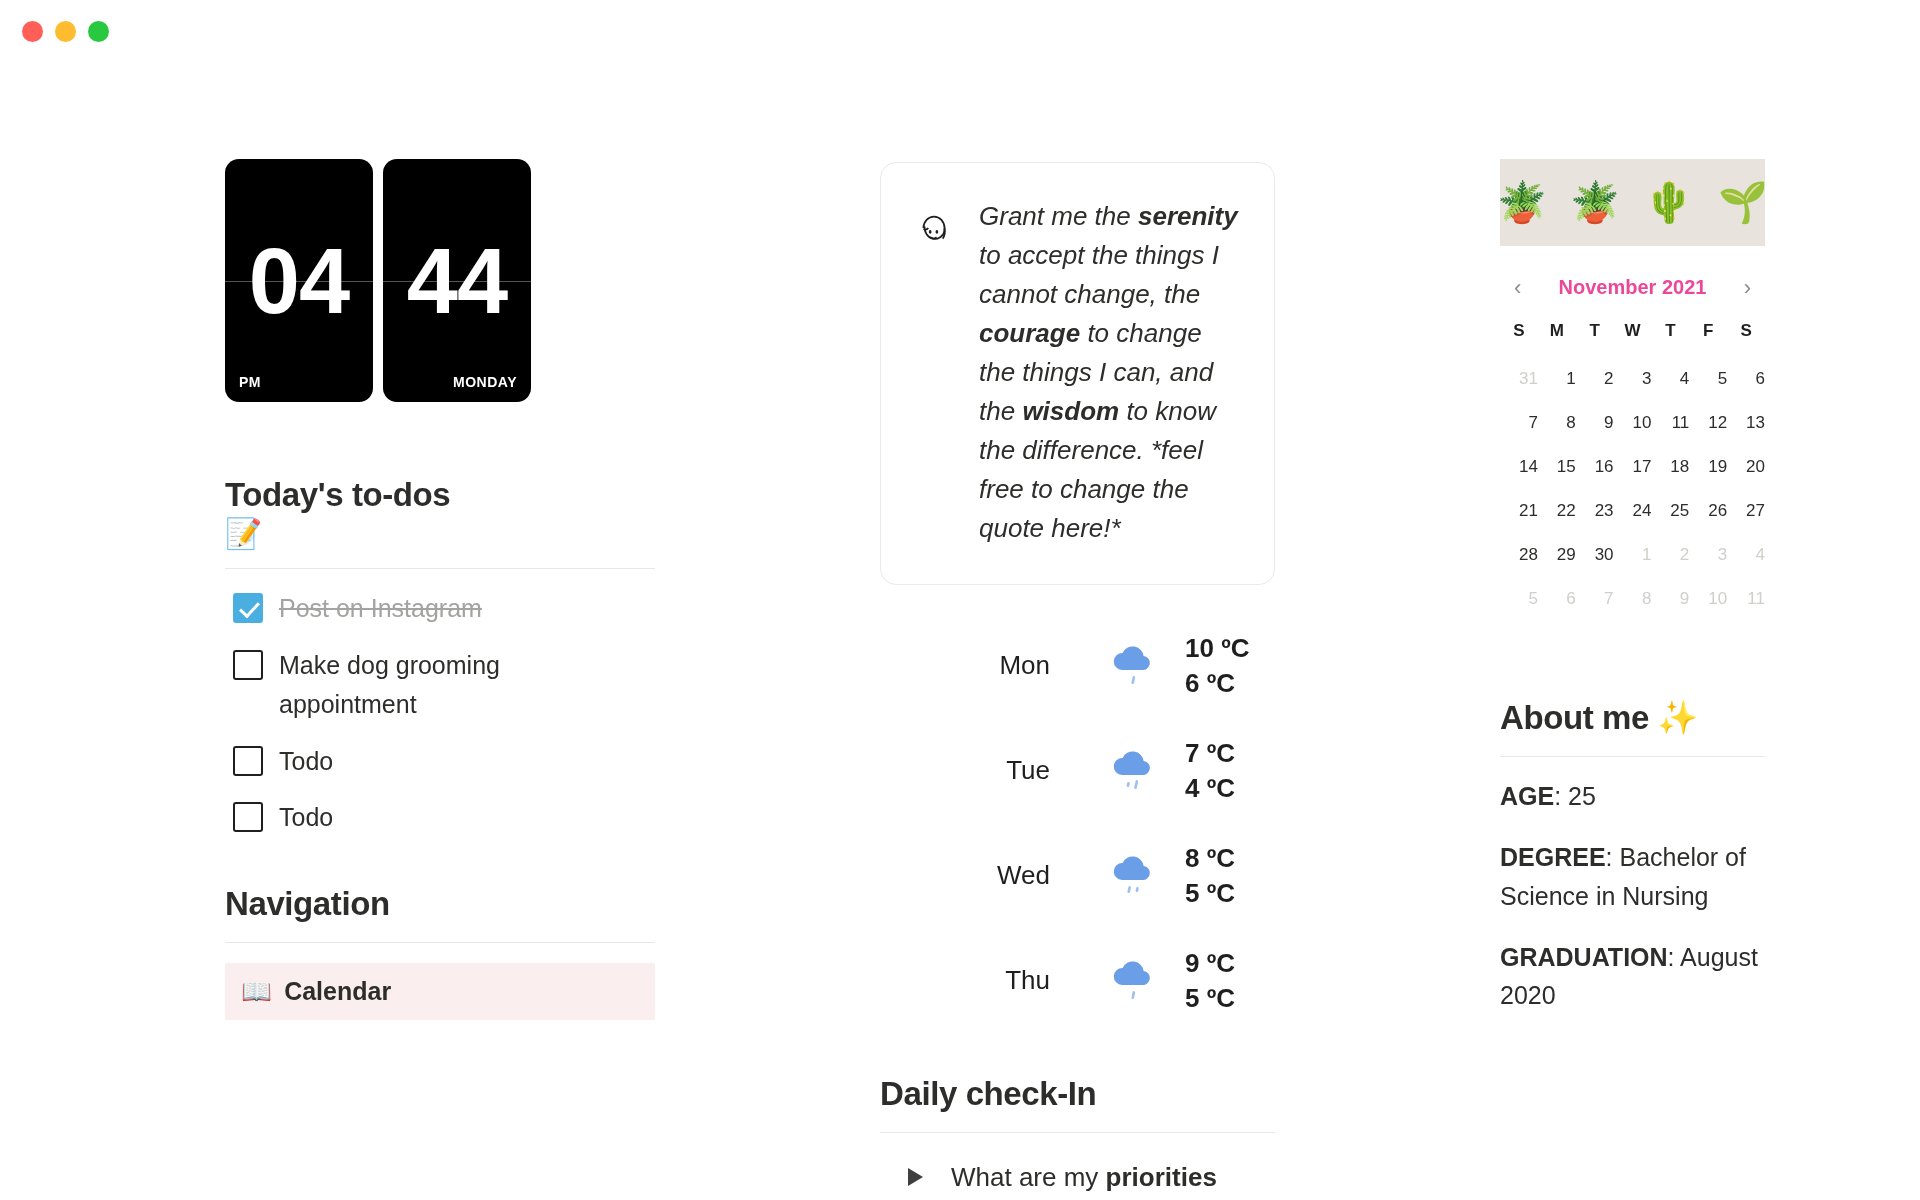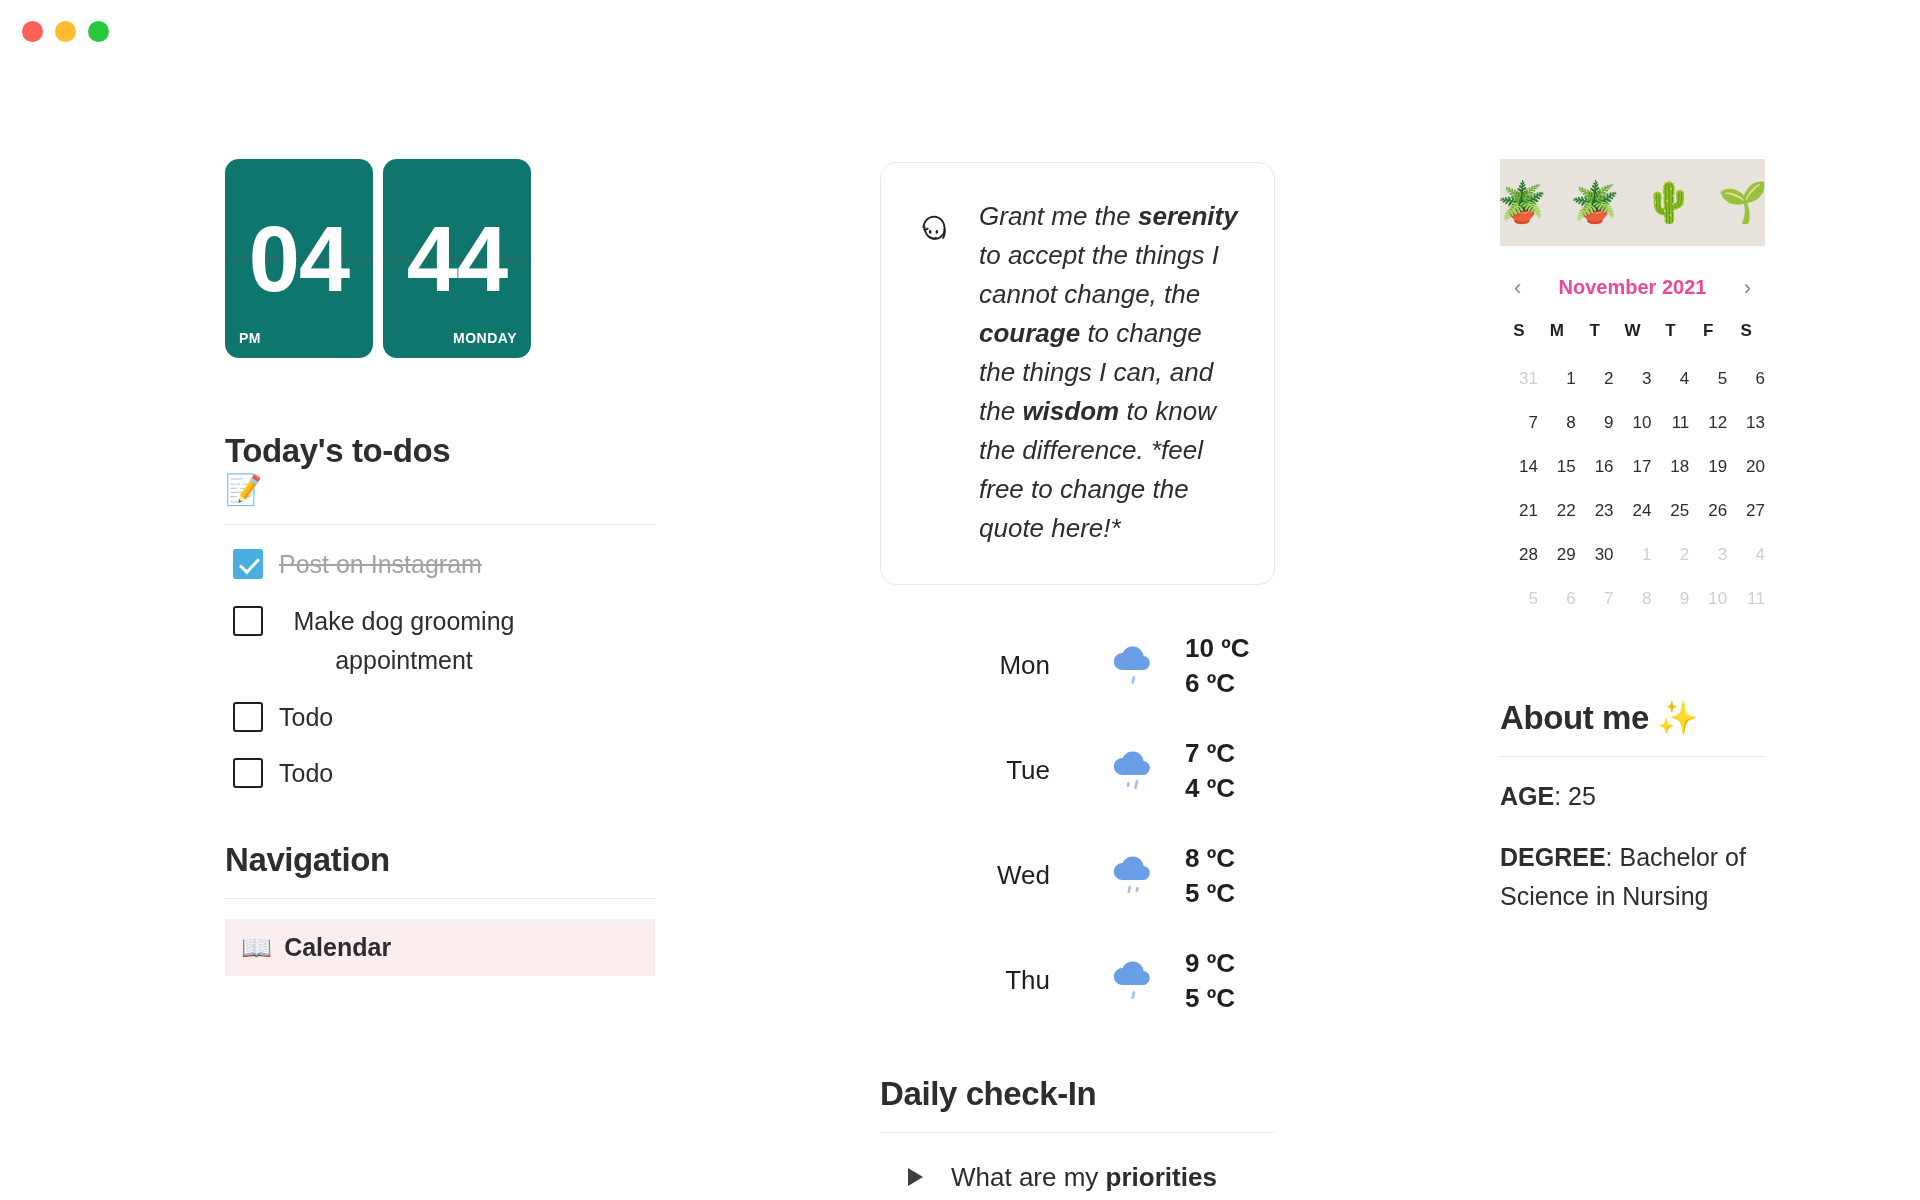--- a/index.html
+++ b/index.html
@@ -25,22 +25,22 @@
     height: 1138px;
   }
   .col-left   { grid-column: 2; }
   .col-mid    { grid-column: 4; }
   .col-right  { grid-column: 6; }
 
   
   .clock { display: flex; gap: 10px; margin-top: 97px; }
   .flip {
     position: relative;
-    width: 148px; height: 199px;
-    background: #0f766e;
+    width: 148px; height: 243px;
+    background: #000000;
     border-radius: 14px;
     overflow: hidden;
   }
   .flip .digits {
     position: absolute; left: 0; right: 0; top: 50%;
     transform: translateY(-50%);
     text-align: center;
     color: #fff;
     font-size: 92px;
     font-weight: 800;
@@ -86,21 +86,20 @@
   .cbox.checked { background: #4aaee0; border-color: #4aaee0; }
   .cbox.checked::after {
     content: ""; position: absolute;
     left: 9px; top: 3px; width: 8px; height: 16px;
     border: solid #fff; border-width: 0 3.5px 3.5px 0;
     transform: rotate(43deg);
   }
   .todo-label {
     font-size: 25px; color: #2d2d2b; line-height: 1.55;
     max-width: 250px;
-    text-align: center;
   }
   .todo.done .todo-label { color: #a3a3a1; text-decoration: line-through; }
 
   .nav-block { margin-top: 46px; }
   .nav-item {
     margin-top: 6px;
     background: #fbeeee;
     padding: 14px 16px;
     display: flex; align-items: center; gap: 12px;
     font-size: 25px; font-weight: 700; color: #2d2d2b;
@@ -405,15 +404,18 @@
         <span class="emoji">✨</span>
       </div>
       <div class="divider"></div>
 
       <div class="about-line">
         <b>AGE</b><span>: </span><span>25</span>
       </div>
       <div class="about-line">
         <b>DEGREE</b><span>: </span><span>Bachelor of Science in Nursing</span>
       </div>
+      <div class="about-line">
+        <b>GRADUATION</b><span>: </span><span>August 2020</span>
+      </div>
     </div>
   </div>
 </div>
 
 </body></html>

